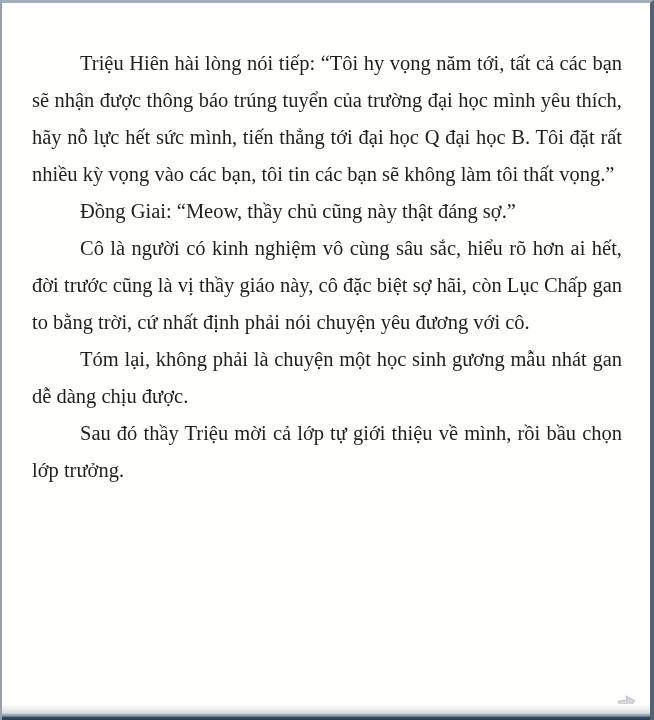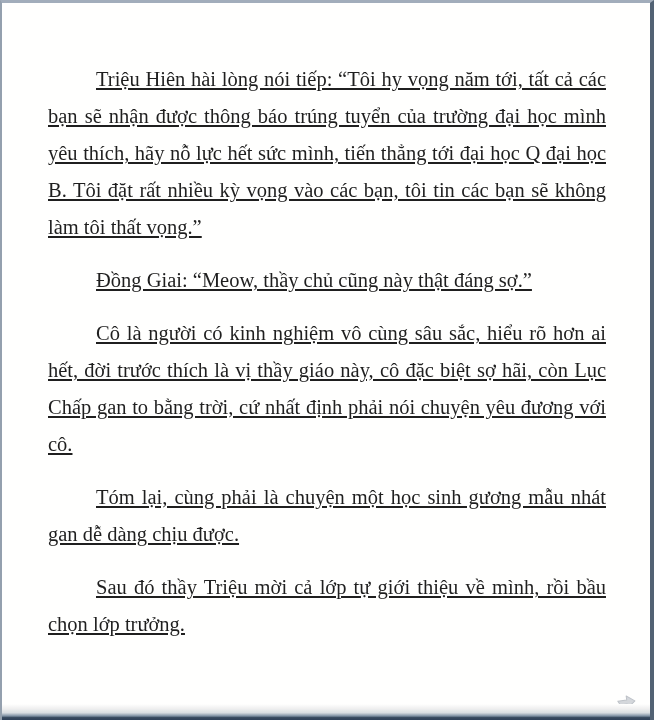--- a/index.html
+++ b/index.html
@@ -40,43 +40,42 @@
     top: 42px;
     left: 30px;
     right: 28px;
     color: #1f1f1f;
     font-size: 20.5px;
     line-height: 37px;
     text-align: justify;
     text-justify: inter-word;
   }
   .text-area p {
-    margin: 16px;
+    margin: 0;
     text-indent: 48px;
-    text-decoration: underline;
   }
   .cursor-icon {
     position: absolute;
     right: 12px;
     bottom: 10px;
     width: 22px;
     height: 18px;
     opacity: 0.85;
   }
 </style>
 </head>
 <body>
 
 <div class="reader-page">
 
   <div class="text-area">
     <p>Triệu Hiên hài lòng nói tiếp: “Tôi hy vọng năm tới, tất cả các bạn sẽ nhận được thông báo trúng tuyển của trường đại học mình yêu thích, hãy nỗ lực hết sức mình, tiến thẳng tới đại học Q đại học B. Tôi đặt rất nhiều kỳ vọng vào các bạn, tôi tin các bạn sẽ không làm tôi thất vọng.”</p>
     <p>Đồng Giai: “Meow, thầy chủ cũng này thật đáng sợ.”</p>
-    <p>Cô là người có kinh nghiệm vô cùng sâu sắc, hiểu rõ hơn ai hết, đời trước thích là vị thầy giáo này, cô đặc biệt sợ hãi, còn Lục Chấp gan to bằng trời, cứ nhất định phải nói chuyện yêu đương với cô.</p>
-    <p>Tóm lại, cùng phải là chuyện một học sinh gương mẫu nhát gan dễ dàng chịu được.</p>
+    <p>Cô là người có kinh nghiệm vô cùng sâu sắc, hiểu rõ hơn ai hết, đời trước cũng là vị thầy giáo này, cô đặc biệt sợ hãi, còn Lục Chấp gan to bằng trời, cứ nhất định phải nói chuyện yêu đương với cô.</p>
+    <p>Tóm lại, không phải là chuyện một học sinh gương mẫu nhát gan dễ dàng chịu được.</p>
     <p>Sau đó thầy Triệu mời cả lớp tự giới thiệu về mình, rồi bầu chọn lớp trưởng.</p>
   </div>
 
   <span class="cursor-icon">
     <svg width="22" height="18" viewBox="0 0 22 18" xmlns="http://www.w3.org/2000/svg" aria-hidden="true">
       <path d="M2 8 L11 8 L11 4 L19 10 L11 16 L11 12 L4 12 Z" fill="#cdd1d6" stroke="#b3b8bf" stroke-width="1" stroke-linejoin="round" transform="rotate(-8 11 10)"></path>
     </svg>
   </span>
 
   <div class="bottom-bar"></div>

